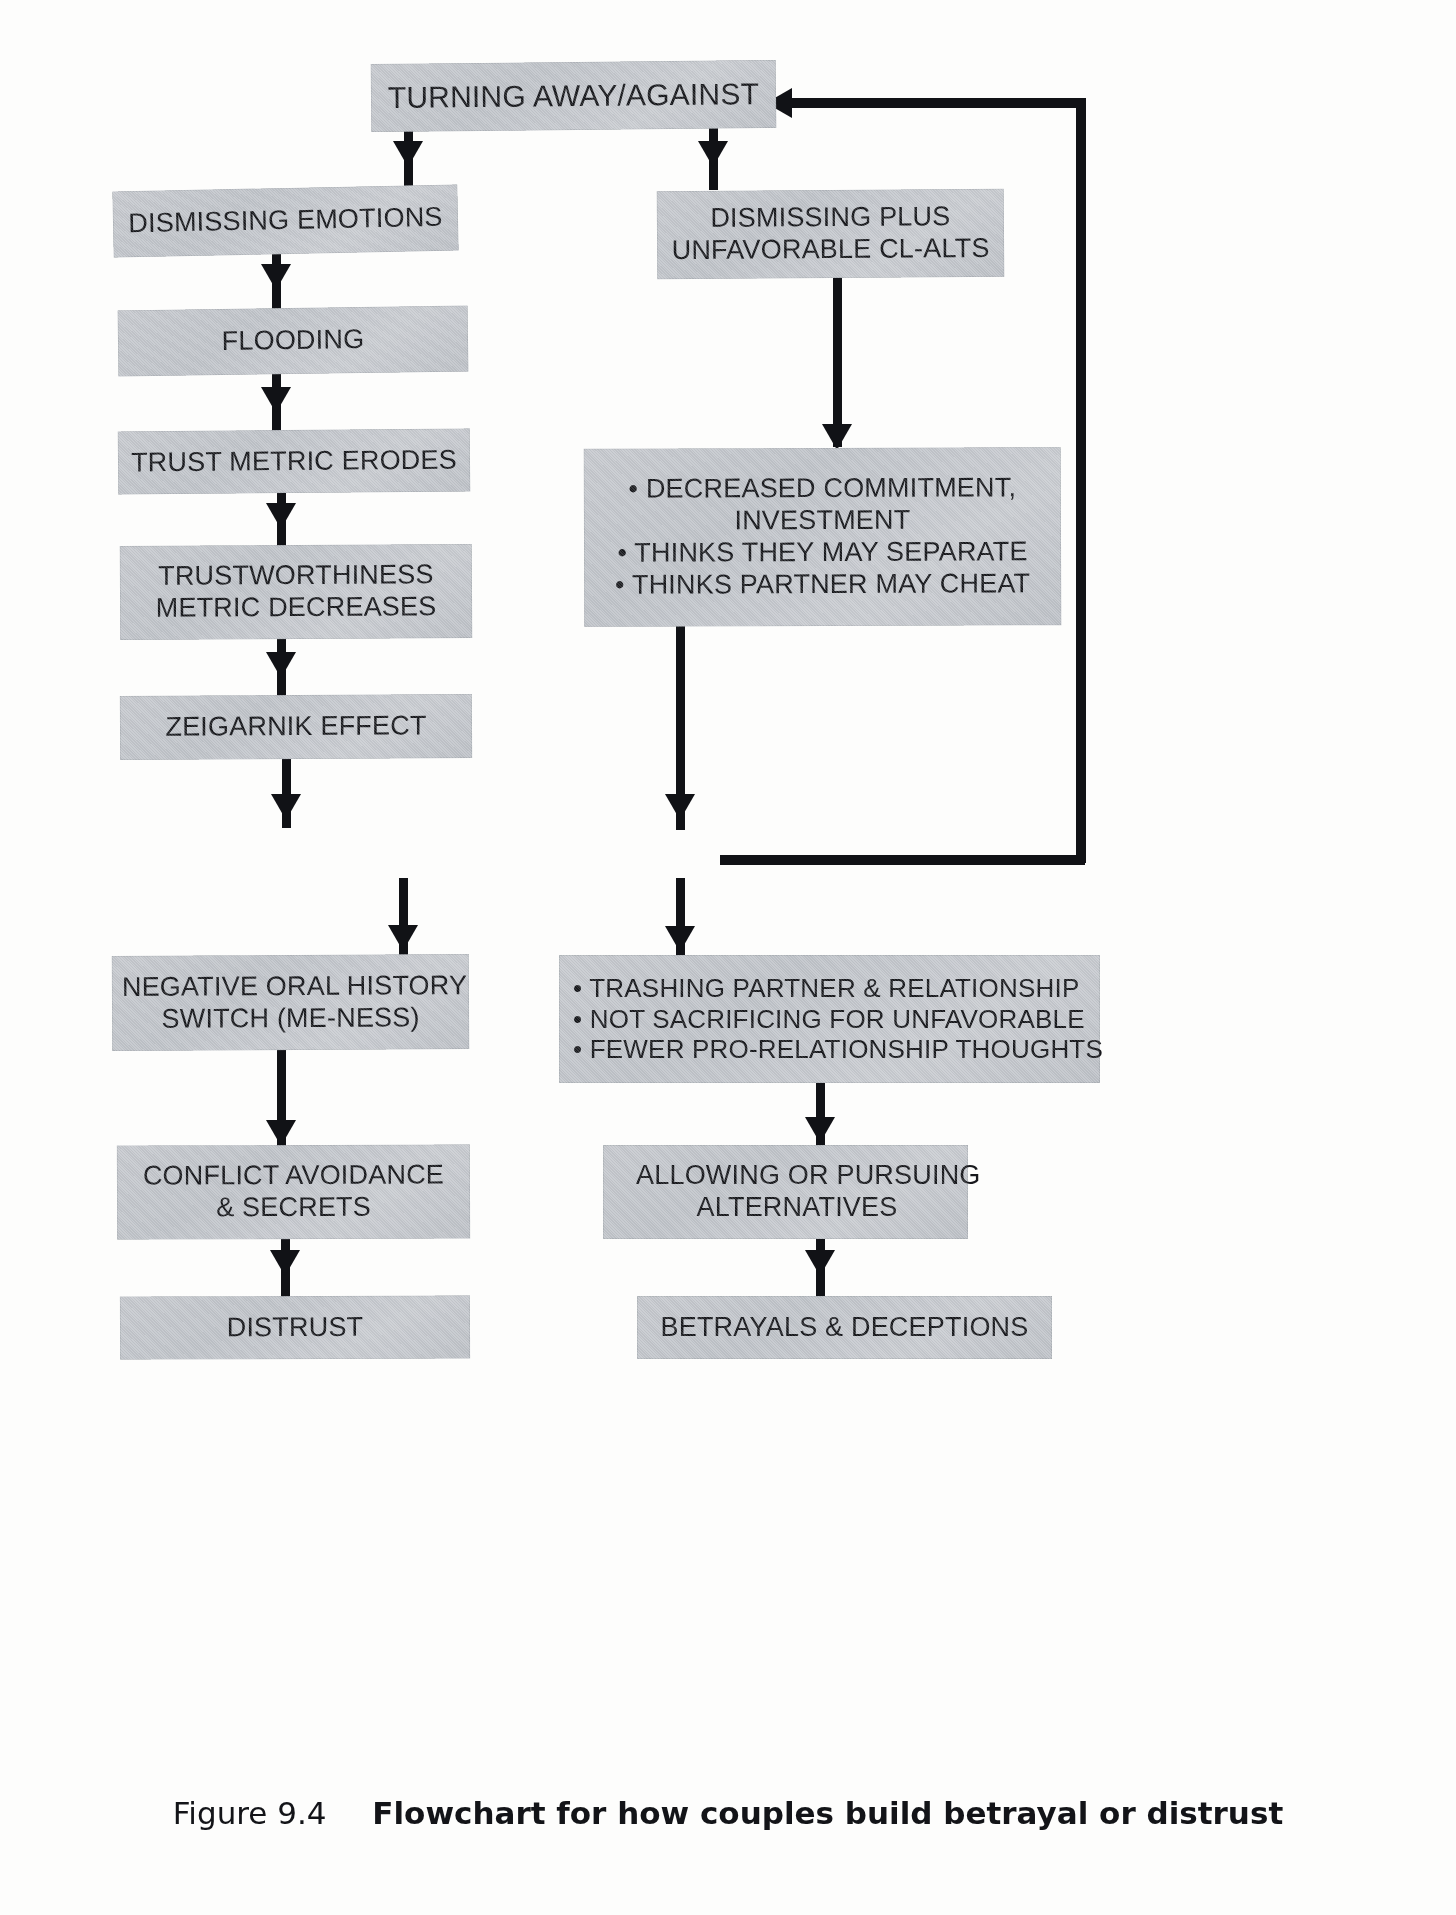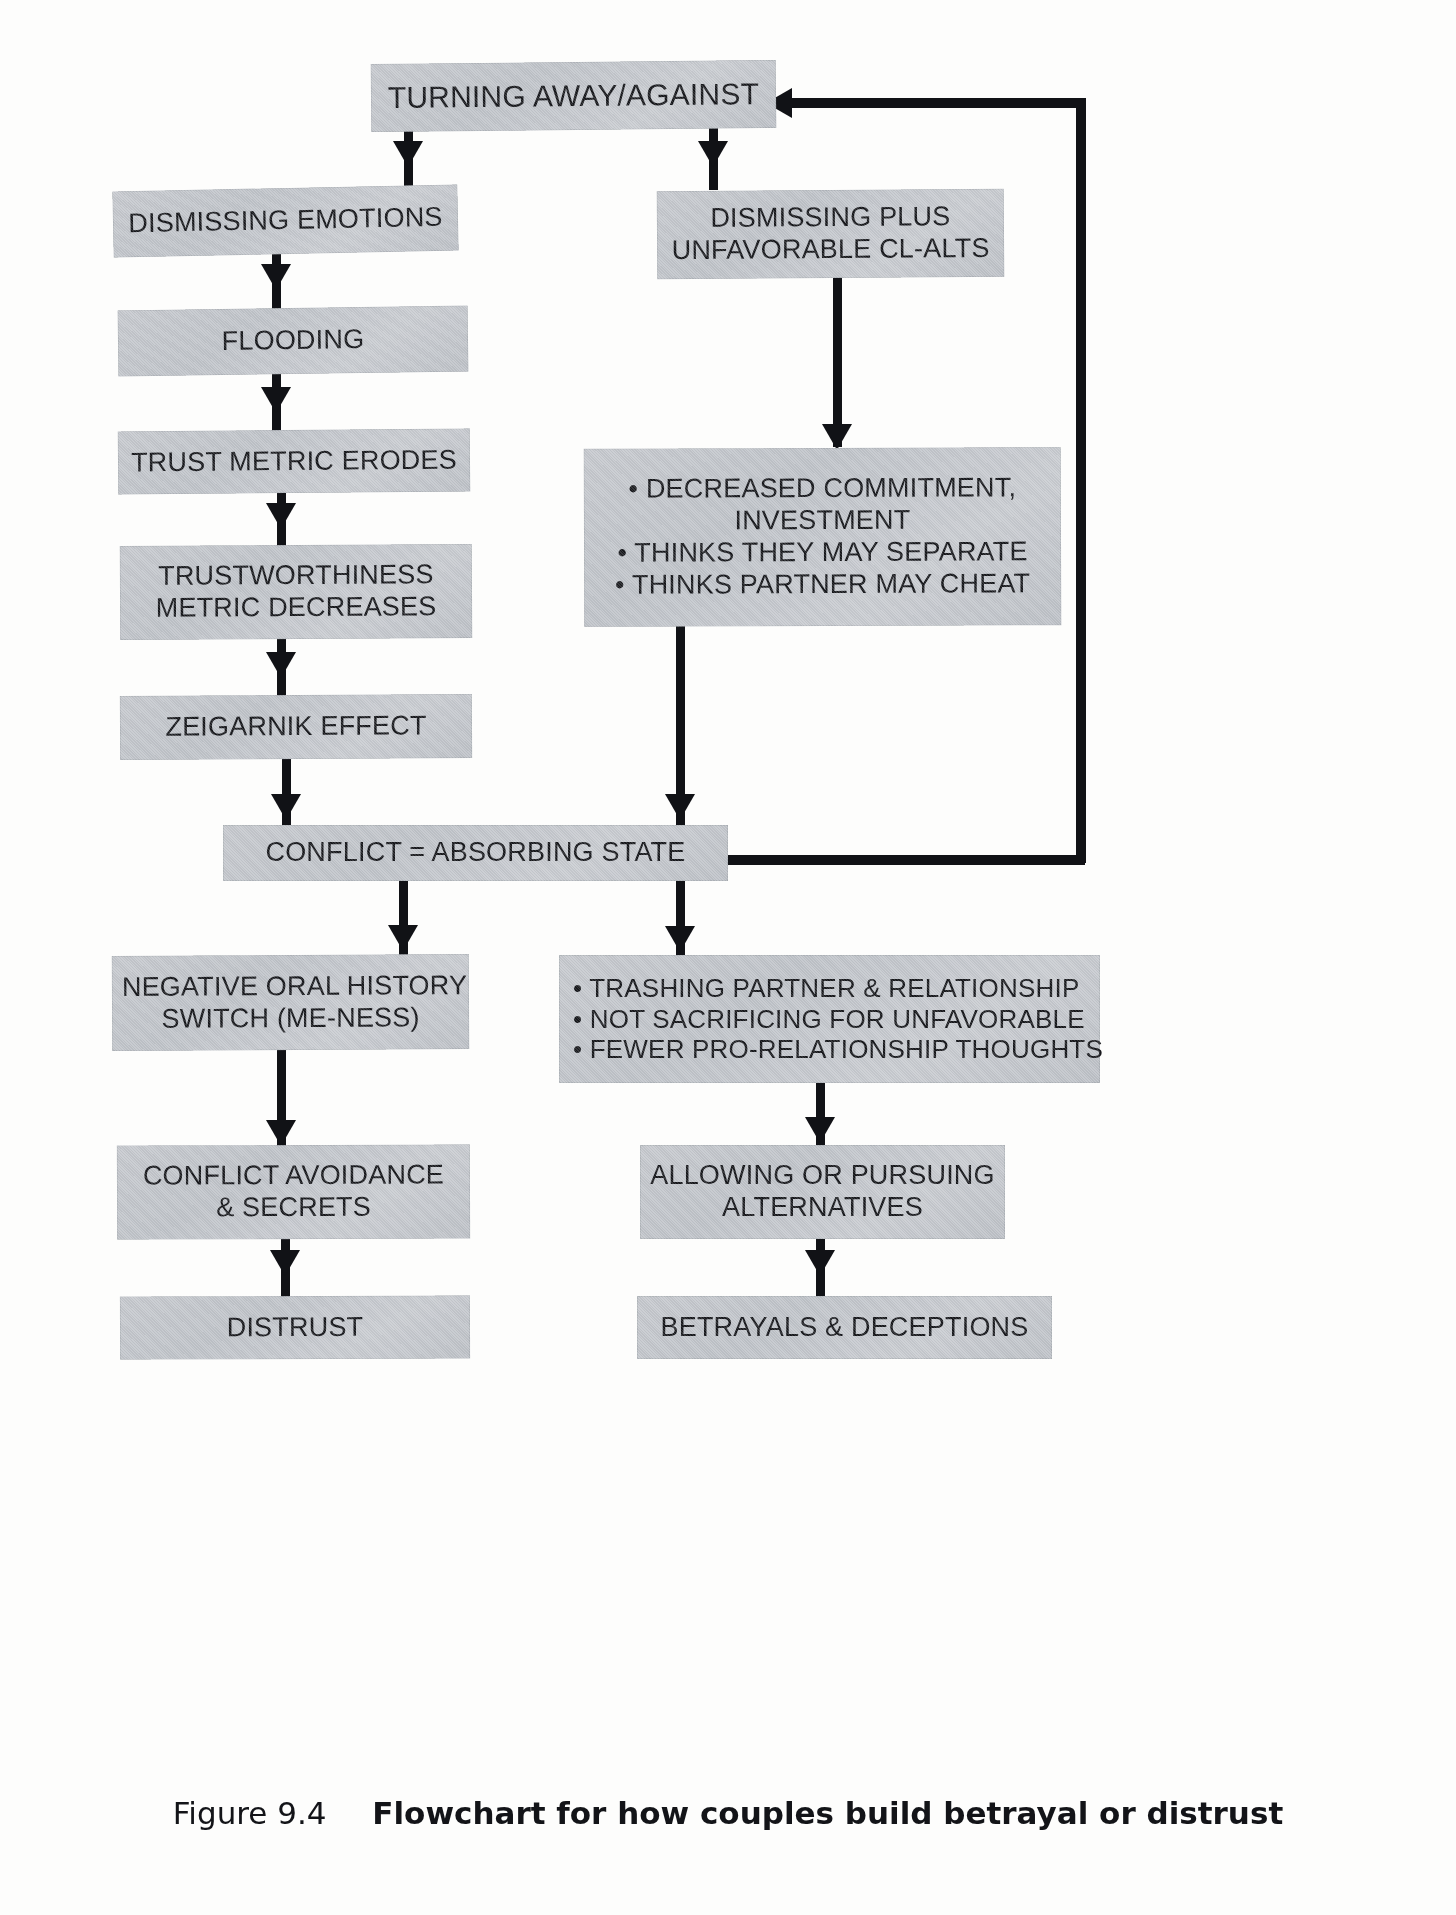--- a/index.html
+++ b/index.html
@@ -192,25 +192,20 @@
       <span class="ln">• THINKS PARTNER MAY CHEAT</span>
     </span>
   </div>
 
   <div class="node" style="left:120px; top:695px; width:352px; height:64px; font-size:27px; transform:rotate(-0.3deg);">
     <span class="lines">
       <span class="ln">ZEIGARNIK EFFECT</span>
     </span>
   </div>
 
-  <div class="node" style="left:223px; top:825px; width:505px; height:56px; font-size:27px;">
-    <span class="lines">
-      <span class="ln">CONFLICT = ABSORBING STATE</span>
-    </span>
-  </div>
 
   <div class="node" style="left:112px; top:955px; width:357px; height:95px; font-size:27px; transform:rotate(-0.3deg);">
     <span class="lines">
       <span class="ln">NEGATIVE ORAL HISTORY</span>
       <span class="ln">SWITCH (ME-NESS)</span>
     </span>
   </div>
 
   <div class="node bul" style="left:551px; top:955px; width:541px; height:128px; font-size:26px;margin-left:8px;">
     <span class="lines">
@@ -220,21 +215,21 @@
     </span>
   </div>
 
   <div class="node" style="left:117px; top:1145px; width:353px; height:94px; font-size:27px; transform:rotate(-0.2deg);">
     <span class="lines">
       <span class="ln">CONFLICT AVOIDANCE</span>
       <span class="ln">&amp; SECRETS</span>
     </span>
   </div>
 
-  <div class="node" style="left:640px; top:1145px; width:365px; height:94px; font-size:27px;">
+  <div class="node" style="left:603px; top:1145px; width:365px; height:94px; font-size:27px;padding-left:23px;">
     <span class="lines">
       <span class="ln">ALLOWING OR PURSUING</span>
       <span class="ln">ALTERNATIVES</span>
     </span>
   </div>
 
   <div class="node" style="left:120px; top:1296px; width:350px; height:63px; font-size:27px; transform:rotate(-0.2deg);">
     <span class="lines">
       <span class="ln">DISTRUST</span>
     </span>

